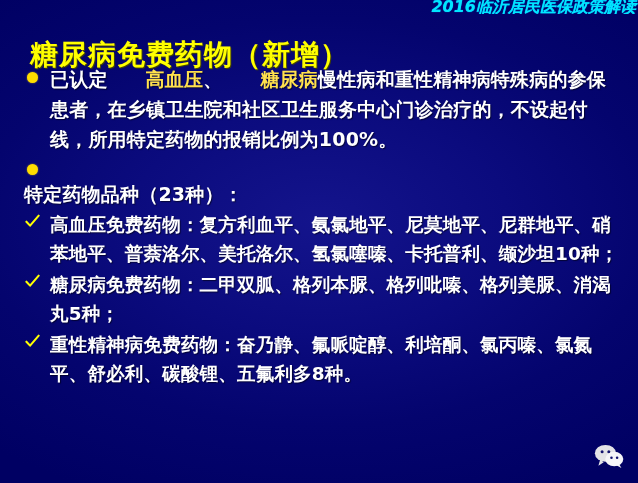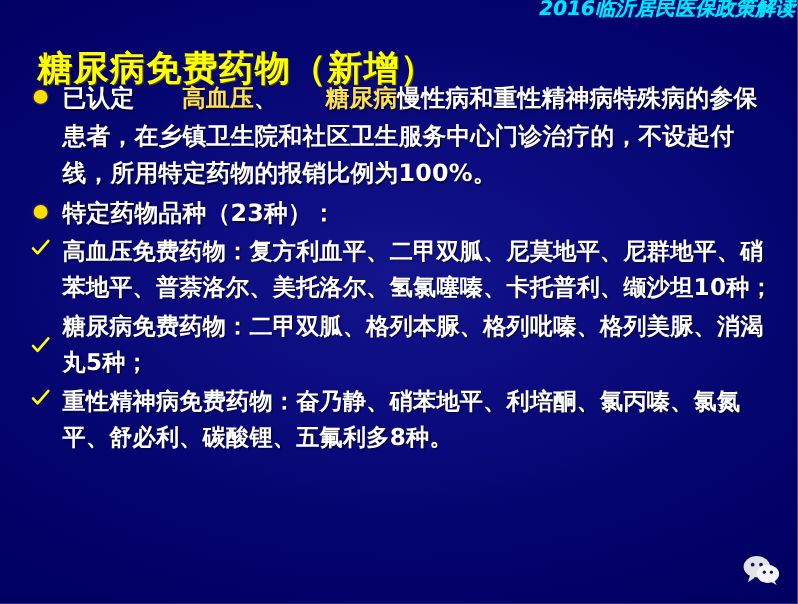--- a/index.html
+++ b/index.html
@@ -109,23 +109,23 @@
     font-family: "DejaVu Sans", "Liberation Sans", sans-serif;
   }
 
   .hl { color: #ffe14d; padding-left: 38px; }
 
   .p-bullet .text { font-size: 19px; line-height: 30px; }
   .p-check  .text { font-size: 18.5px; line-height: 29px; }
 
   .p-b1 { margin-bottom: 2px; }
   .p-b2 { margin-bottom: 2px; }
-  .p-b3 { margin-bottom: 1px; }
+  .p-b3 { margin-bottom: 1px; flex-direction: column; }
   .p-c1 { margin-bottom: 2px; }
-  .p-c2 { margin-bottom: 2px; align-items: center; }
+  .p-c2 { margin-bottom: 2px; }
   .p-c3 { margin-bottom: 0px; }
 
   
   .watermark {
     position: absolute;
     right: 14px;
     bottom: 14px;
     display: flex;
     align-items: center;
     gap: 7px;
@@ -165,21 +165,21 @@
     </div>
 
     <div class="para p-check p-c1">
       <span class="marker">
         <span class="check">
           <svg viewBox="0 0 16 16" width="15" height="15" aria-hidden="true">
             <path d="M1.5 8.2 L5.4 12.4 L14.6 1.8" fill="none" stroke="#ffff00" stroke-width="2.2" stroke-linecap="round" stroke-linejoin="round"></path>
           </svg>
         </span>
       </span>
-      <span class="text">高血压免费药物：复方利血平、二甲双胍、尼莫地平、尼群地平、硝苯地平、普萘洛尔、美托洛尔、氢氯噻嗪、卡托普利、缬沙坦10种；</span>
+      <span class="text">高血压免费药物：复方利血平、氨氯地平、尼莫地平、尼群地平、硝苯地平、普萘洛尔、美托洛尔、氢氯噻嗪、卡托普利、缬沙坦10种；</span>
     </div>
 
     <div class="para p-check p-c2">
       <span class="marker">
         <span class="check">
           <svg viewBox="0 0 16 16" width="15" height="15" aria-hidden="true">
             <path d="M1.5 8.2 L5.4 12.4 L14.6 1.8" fill="none" stroke="#ffff00" stroke-width="2.2" stroke-linecap="round" stroke-linejoin="round"></path>
           </svg>
         </span>
       </span>
@@ -187,21 +187,21 @@
     </div>
 
     <div class="para p-check p-c3">
       <span class="marker">
         <span class="check">
           <svg viewBox="0 0 16 16" width="15" height="15" aria-hidden="true">
             <path d="M1.5 8.2 L5.4 12.4 L14.6 1.8" fill="none" stroke="#ffff00" stroke-width="2.2" stroke-linecap="round" stroke-linejoin="round"></path>
           </svg>
         </span>
       </span>
-      <span class="text">重性精神病免费药物：奋乃静、硝苯地平、利培酮、氯丙嗪、氯氮平、舒必利、碳酸锂、五氟利多8种。</span>
+      <span class="text">重性精神病免费药物：奋乃静、氟哌啶醇、利培酮、氯丙嗪、氯氮平、舒必利、碳酸锂、五氟利多8种。</span>
     </div>
 
   </div>
 
   <div class="watermark">
     <span>
       <svg class="wm-icon" viewBox="0 0 34 28" aria-hidden="true">
         <ellipse cx="13" cy="11" rx="12" ry="9.6" fill="#ededed"></ellipse>
         <polygon points="7,18 5,25 11,21" fill="#ededed"></polygon>
         <circle cx="9.2" cy="9.2" r="1.7" fill="#13136e"></circle>

